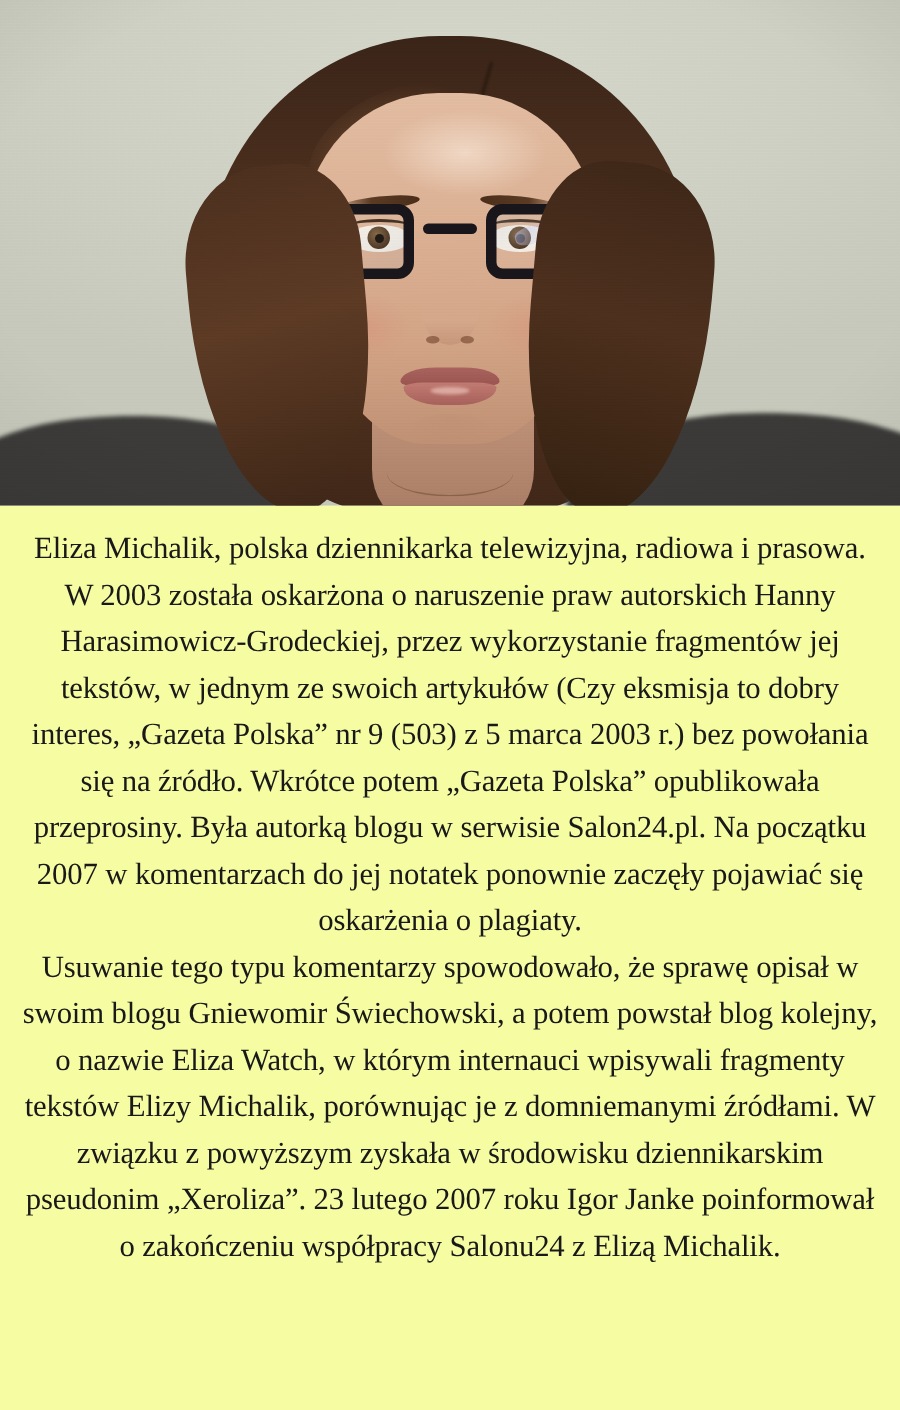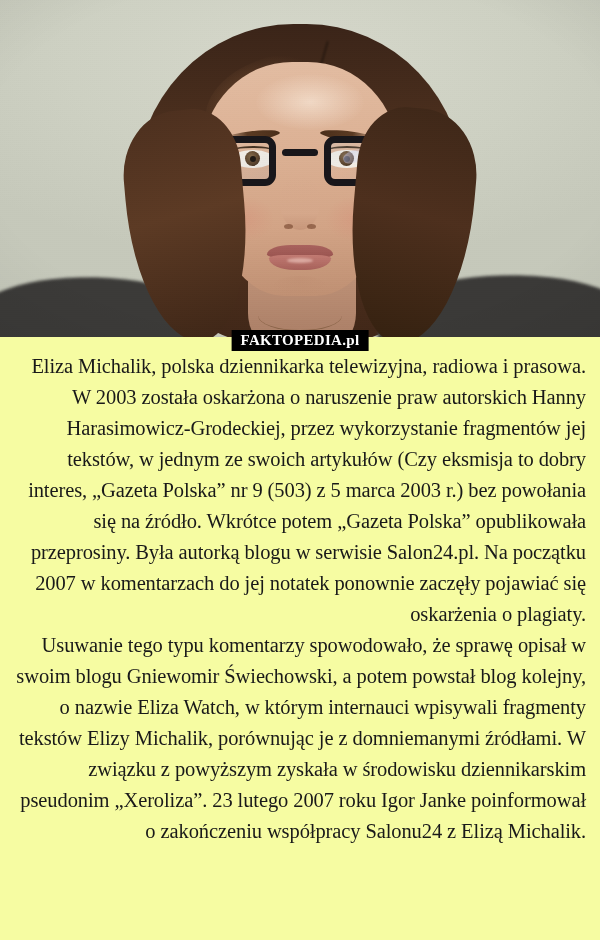--- a/index.html
+++ b/index.html
@@ -389,21 +389,21 @@
     padding: 0 9px;
     white-space: nowrap;
     z-index: 5;
   }
 
   
   .body-text {
     flex: 1 1 auto;
     background: #f6fca2;
     color: #191919;
-    text-align: right;
+    text-align: center;
     font-family: "Liberation Serif", "DejaVu Serif", serif;
     font-size: 20.5px;
     line-height: 31px;
     letter-spacing: -0.1px;
     padding: 14px 14px 0 14px;
     box-sizing: border-box;
   }
   .body-text p {
     margin: 0;
   }
@@ -469,21 +469,20 @@
     <div class="lip-hi"></div>
     <div class="chin"></div>
 
     <div class="hair-left-lock"></div>
     <div class="hair-right-lock"></div>
 
     <div class="photo-vignette"></div>
     <div class="photo-grain"></div>
   </div>
 
-  <div class="watermark">FAKTOPEDIA.pl</div>
 
   <div class="body-text">
     <p>Eliza Michalik, polska dziennikarka telewizyjna, radiowa i prasowa.</p>
     <p>W 2003 została oskarżona o naruszenie praw autorskich Hanny Harasimowicz-Grodeckiej, przez wykorzystanie fragmentów jej tekstów, w jednym ze swoich artykułów (Czy eksmisja to dobry interes, „Gazeta Polska” nr 9 (503) z 5 marca 2003 r.) bez powołania się na źródło. Wkrótce potem „Gazeta Polska” opublikowała przeprosiny. Była autorką blogu w serwisie Salon24.pl. Na początku 2007 w komentarzach do jej notatek ponownie zaczęły pojawiać się oskarżenia o plagiaty.</p>
     <p>Usuwanie tego typu komentarzy spowodowało, że sprawę opisał w swoim blogu Gniewomir Świechowski, a potem powstał blog kolejny, o nazwie Eliza Watch, w którym internauci wpisywali fragmenty tekstów Elizy Michalik, porównując je z domniemanymi źródłami. W związku z powyższym zyskała w środowisku dziennikarskim pseudonim „Xeroliza”. 23 lutego 2007 roku Igor Janke poinformował o zakończeniu współpracy Salonu24 z Elizą Michalik.</p>
   </div>
 
 </div>
 
 </body></html>

